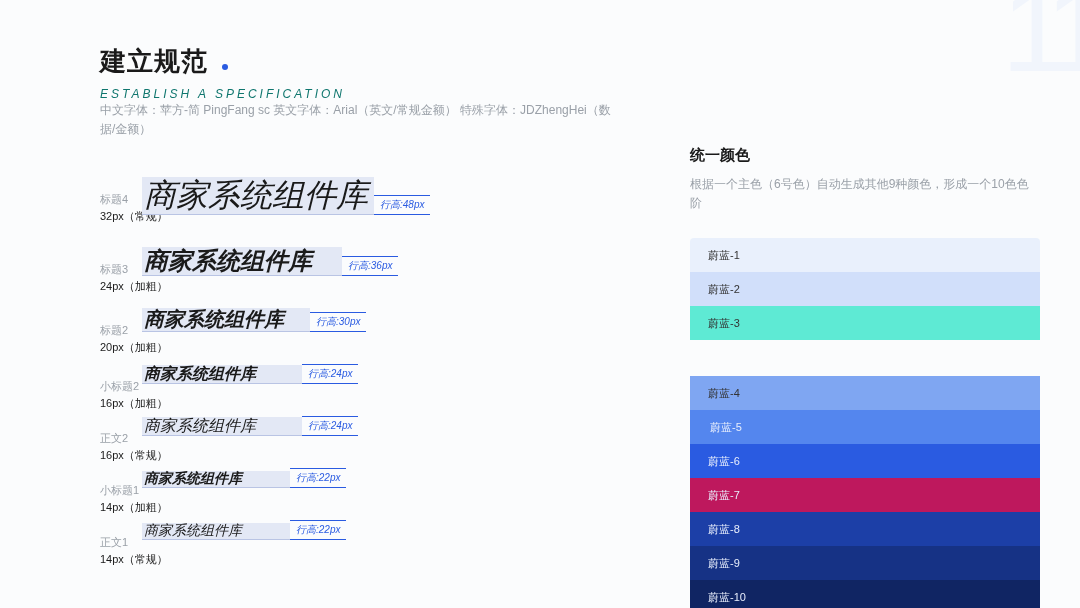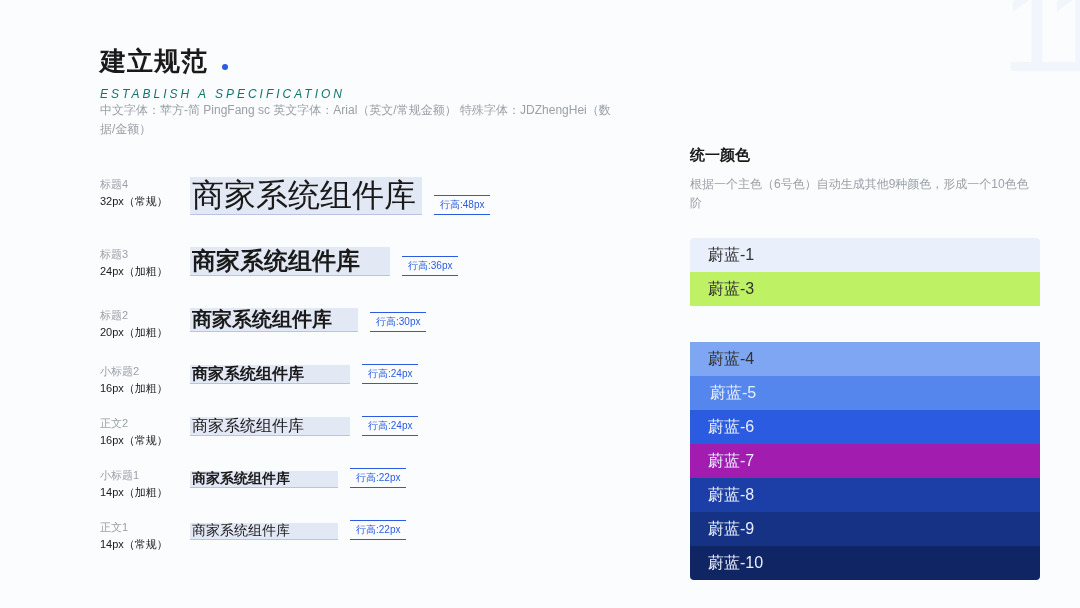--- a/index.html
+++ b/index.html
@@ -14,31 +14,31 @@
   .title-cn { font-size:26px; font-weight:800; letter-spacing:1px; }
   .dot { display:inline-block; width:6px; height:6px; border-radius:50%; background:var(--accent); margin-left:6px; vertical-align:baseline; }
   .title-en { font-size:12px; letter-spacing:3px; color:#0f766e; font-style:italic; margin-top:8px; }
 
   .sec-title { font-size:15px; font-weight:700; margin-top:40px; margin-bottom:10px; }
   .sec-desc  { font-size:12px; color:#9aa0a8; line-height:1.6; }
   .left .sec-title { margin-top:40px; }
 
   .rows { margin-top:38px; }
   .row  { position:relative; height:auto; margin-bottom:32px; }
-  .lbl  { position:absolute; left:0; top:0; width:78px; }
+  .lbl  { position:absolute; left:0; top:15px; width:78px; }
   .lbl .name  { font-size:11px; color:#9aa0a8; }
   .lbl .meta  { font-size:11px; color:#1A1A1A; margin-top:2px; }
-  .sample-wrap { margin-left:90px; position:relative; display:flex; align-items:flex-end; gap:12px; }
+  .sample-wrap { margin-left:42px; position:relative; display:flex; align-items:flex-end; gap:0;font-style:italic; }
   .sample { background:#E3E8F5; border-bottom:1px solid #b9c4e4; color:#1A1A1A;
     display:inline-flex; align-items:center; padding:0 6px 0 2px; white-space:nowrap; }
   .lh { font-size:10px; color:var(--accent); border-top:1px solid var(--accent);
     border-bottom:1px solid var(--accent); padding:2px 6px; display:inline-block; white-space:nowrap; }
 
   .swatches { margin-top:25px; border-radius:4px; overflow:hidden; }
-  .sw { height:34px; display:flex; align-items:center; padding-left:18px; font-size:16px; }
+  .sw { height:34px; display:flex; align-items:center; padding-left:18px; font-size:11px; }
   .sw.light { color:#333; }
   .sw.dark  { color:#e8eefc; }
 </style>
 </head>
 <body>
 
 <div class="page">
   <div class="bg-num">11</div>
 
   <div class="left">
@@ -122,23 +122,24 @@
           </div>
         </div>
       </div>
   </div>
 
   <div class="right">
     <div class="sec-title" style="margin-top:0">统一颜色</div>
     <div class="sec-desc">根据一个主色（6号色）自动生成其他9种颜色，形成一个10色色阶</div>
     <div class="swatches" id="swatches">
         <div class="sw light" style="background: rgb(233, 240, 252);">蔚蓝-1</div>
-        <div class="sw light" style="background: #bef264;">蔚蓝-3</div>
+        <div class="sw light" style="background: rgb(209, 223, 250);">蔚蓝-2</div>
+        <div class="sw light" style="background: #5eead4;">蔚蓝-3</div>
         <div class="sw light" style="background: rgb(127, 166, 242); margin-top: 36px;">蔚蓝-4</div>
         <div class="sw dark" style="background: rgb(84, 134, 238); padding-left: 20px;">蔚蓝-5</div>
         <div class="sw dark" style="background: rgb(42, 91, 225);">蔚蓝-6</div>
-        <div class="sw dark" style="background: #a21caf;">蔚蓝-7</div>
+        <div class="sw dark" style="background: #be185d;">蔚蓝-7</div>
         <div class="sw dark" style="background: rgb(28, 63, 167);">蔚蓝-8</div>
         <div class="sw dark" style="background: rgb(22, 50, 133);">蔚蓝-9</div>
         <div class="sw dark" style="background: rgb(16, 37, 99);">蔚蓝-10</div>
       </div>
   </div>
 </div>
 
 </body></html>

